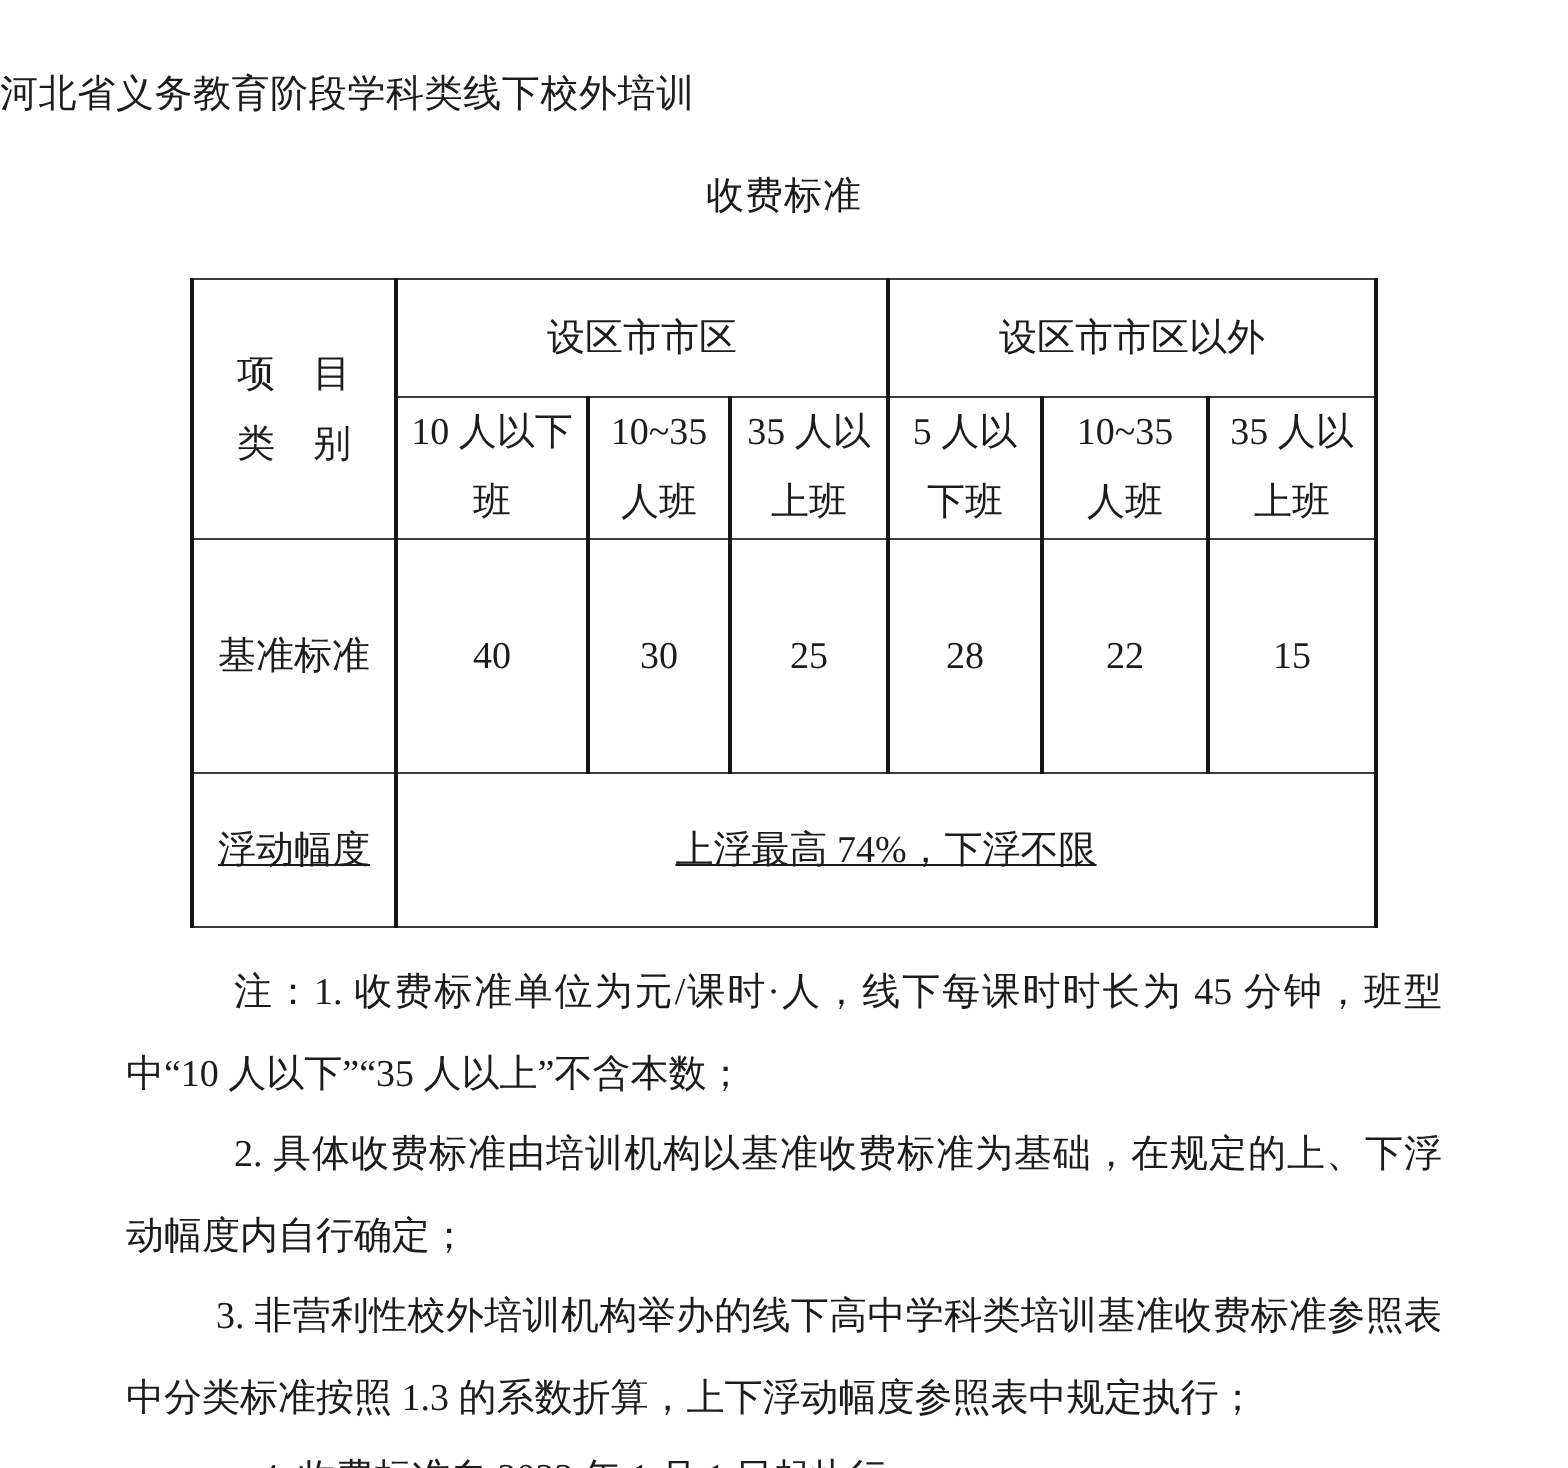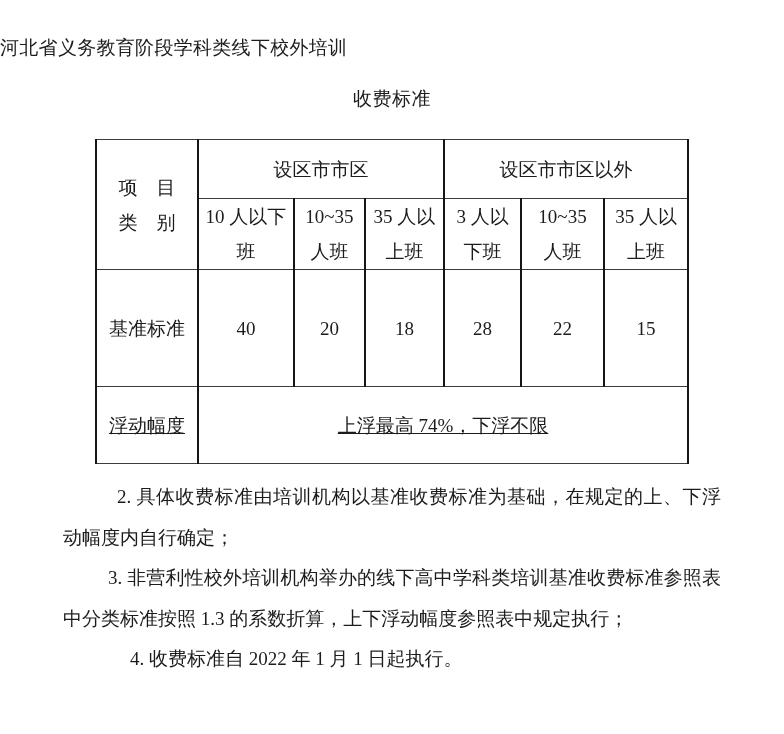--- a/index.html
+++ b/index.html
@@ -94,42 +94,43 @@
         <td colspan="3">设区市市区</td>
         <td colspan="3">设区市市区以外</td>
       </tr>
       <tr class="row-class-header">
         <td class="pre">10 人以下
 班</td>
         <td class="pre">10~35
 人班</td>
         <td class="pre">35 人以
 上班</td>
-        <td class="pre">3 人以
+        <td class="pre">5 人以
 下班</td>
         <td class="pre">10~35
 人班</td>
         <td class="pre">35 人以
 上班</td>
       </tr>
       <tr class="row-benchmark">
         <td>基准标准</td>
         <td>40</td>
-        <td>20</td>
-        <td>18</td>
+        <td>30</td>
+        <td>25</td>
         <td>28</td>
         <td>22</td>
         <td>15</td>
       </tr>
       <tr class="row-float">
         <td>浮动幅度</td>
         <td colspan="6">上浮最高 74%，下浮不限</td>
       </tr>
     </tbody>
   </table>
 
   <div class="notes">
+    <p class="note-1">注：1. 收费标准单位为元/课时·人，线下每课时时长为 45 分钟，班型中“10 人以下”“35 人以上”不含本数；</p>
     <p class="note-2">2. 具体收费标准由培训机构以基准收费标准为基础，在规定的上、下浮动幅度内自行确定；</p>
     <p class="note-3">3. 非营利性校外培训机构举办的线下高中学科类培训基准收费标准参照表中分类标准按照 1.3 的系数折算，上下浮动幅度参照表中规定执行；</p>
     <p class="note-4">4. 收费标准自 2022 年 1 月 1 日起执行。</p>
   </div>
 
 </div>
 
 </body></html>

